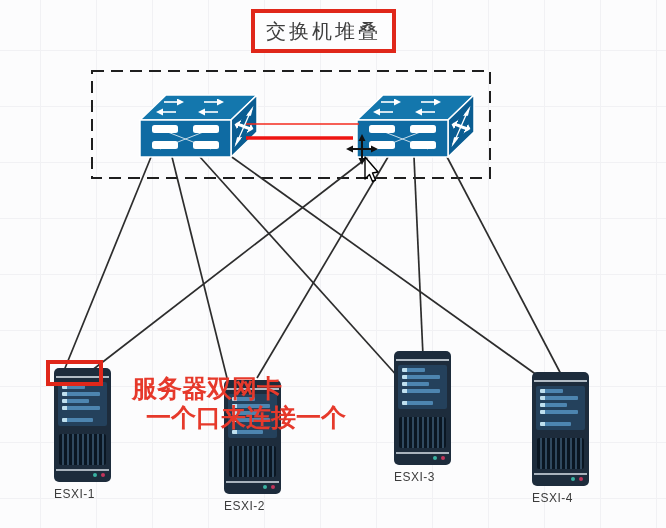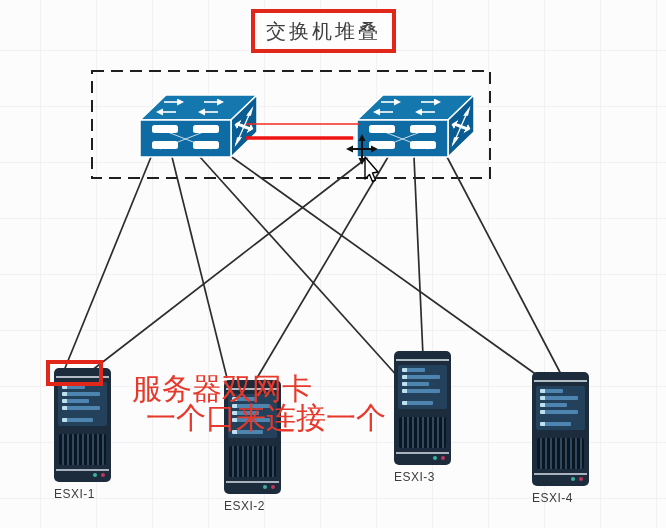--- a/index.html
+++ b/index.html
@@ -34,21 +34,21 @@
   .srv-sep{position:absolute;top:101px;left:2px;right:2px;height:2px;background:#cdd6dd;opacity:.8;}
   .srv-dots{position:absolute;top:105px;right:6px;height:6px;}
   .dot{width:4px;height:4px;border-radius:50%;display:inline-block;margin-left:4px;vertical-align:top;}
   .dot-teal{background:#39b2a2}.dot-red{background:#c2355b}
   .server-label{position:absolute;top:119px;left:0;width:100%;
     font-size:12px;color:#3c3c3c;letter-spacing:.5px;}
   
   .nic-highlight{position:absolute;left:46px;top:360px;width:57px;height:26px;
     border:4px solid #e0271a;box-sizing:border-box;z-index:5;}
   .annotation{position:absolute;left:132px;top:374px;z-index:5;color:#e6392b;
-    font-weight:normal;font-size:30px;line-height:29px;white-space:nowrap;}
+    font-weight:bold;font-size:25px;line-height:29px;white-space:nowrap;}
   .annotation .l2{margin-left:14px;display:block;}
   .annotation .l1{display:block;}
   .watermark{position:absolute;left:477px;top:499px;font-size:15px;color:#c7c7c7;
     letter-spacing:1px;white-space:nowrap;z-index:6;}
 </style>
 </head>
 <body>
 
 <div class="stage">
 

